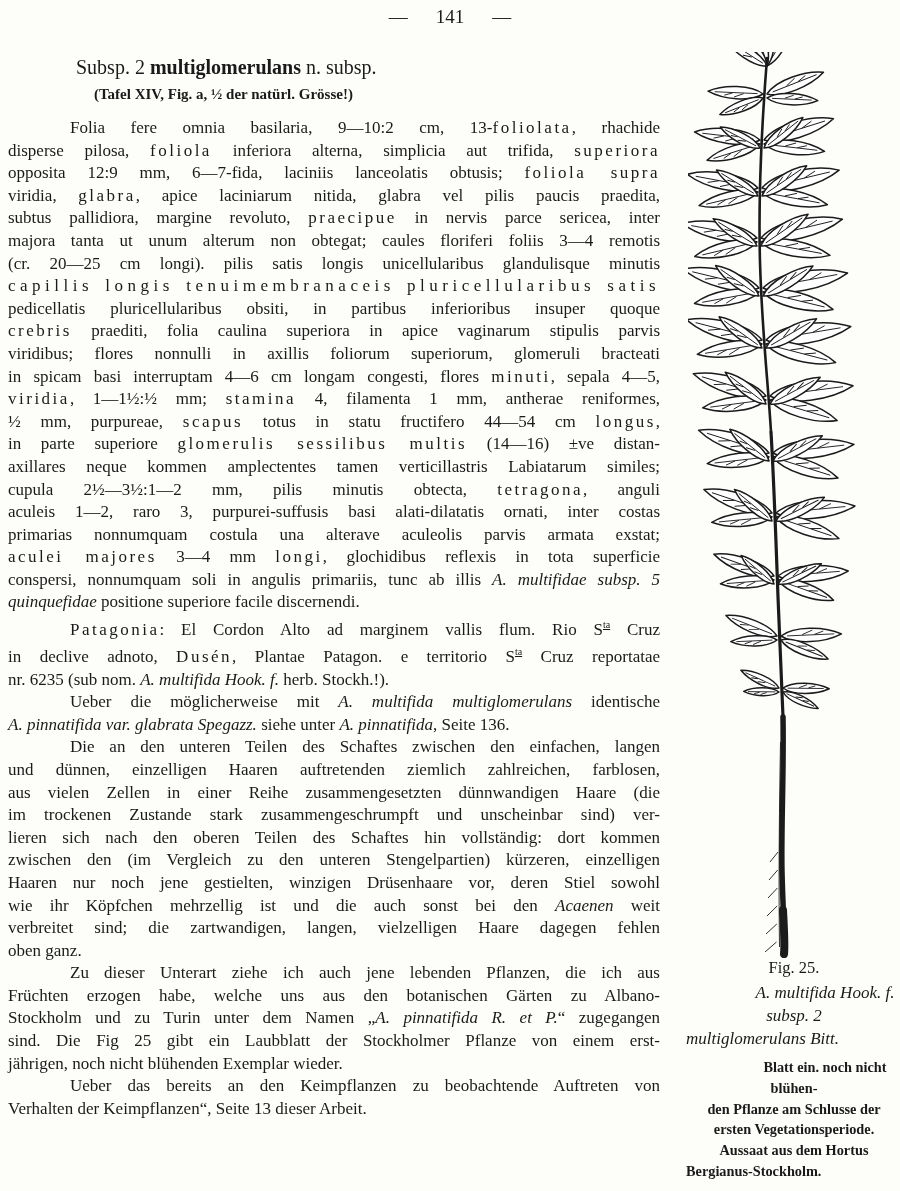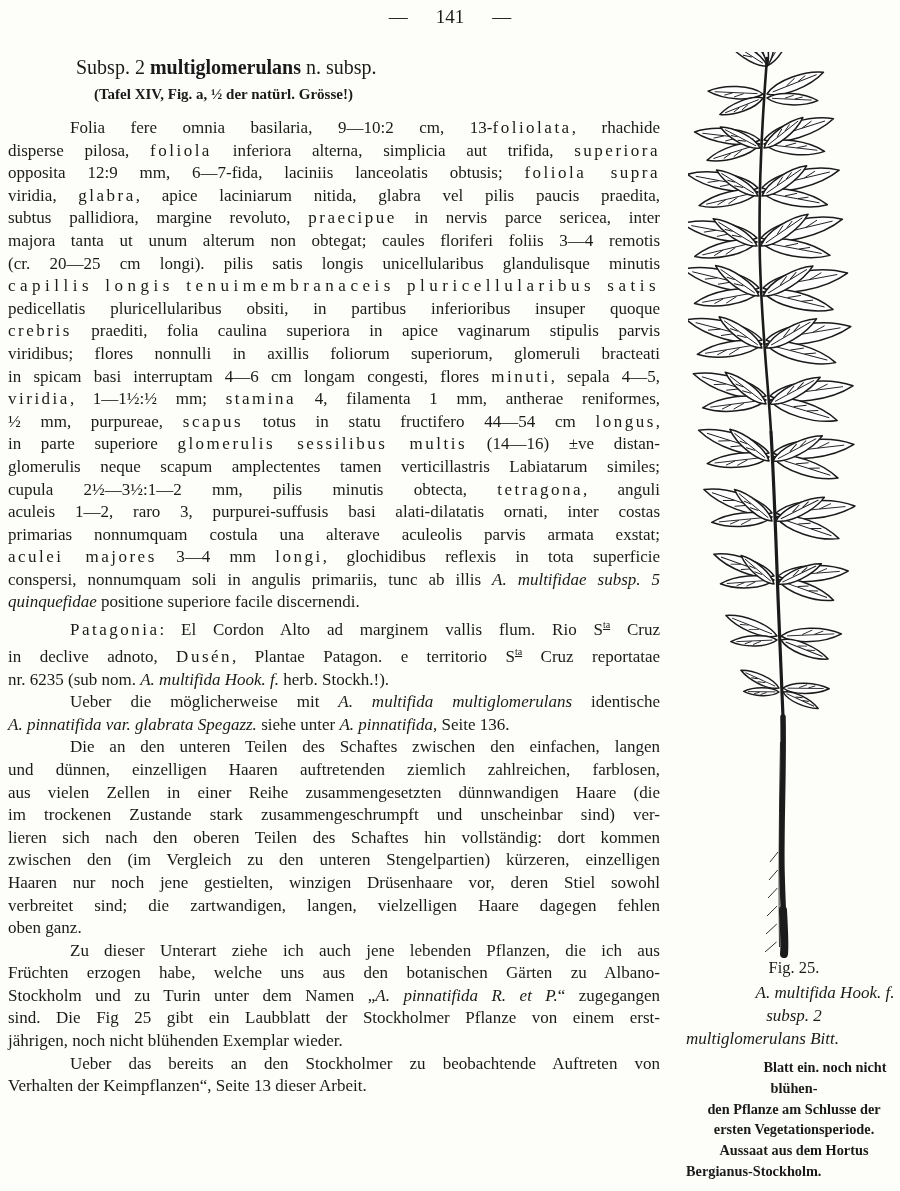--- a/index.html
+++ b/index.html
@@ -60,21 +60,21 @@
       <div class="line">majora tanta ut unum alterum non obtegat; caules floriferi foliis 3—4 remotis</div>
       <div class="line">(cr. 20—25 cm longi). pilis satis longis unicellularibus glandulisque minutis</div>
       <div class="line"><span class="sp2">capillis longis tenuimembranaceis pluricellularibus satis</span></div>
       <div class="line">pedicellatis pluricellularibus obsiti, in partibus inferioribus insuper quoque</div>
       <div class="line"><span class="sp">crebris</span> praediti, folia caulina superiora in apice vaginarum stipulis parvis</div>
       <div class="line">viridibus; flores nonnulli in axillis foliorum superiorum, glomeruli bracteati</div>
       <div class="line">in spicam basi interruptam 4—6 cm longam congesti, flores <span class="sp">minuti</span>, sepala 4—5,</div>
       <div class="line"><span class="sp">viridia</span>, 1—1½:½ mm; <span class="sp">stamina</span> 4, filamenta 1 mm, antherae reniformes,</div>
       <div class="line">½ mm, purpureae, <span class="sp">scapus</span> totus in statu fructifero 44—54 cm <span class="sp">longus</span>,</div>
       <div class="line">in parte superiore <span class="sp">glomerulis sessilibus multis</span> (14—16) ±ve distan-</div>
-      <div class="line">glomerulis neque scapum amplectentes tamen verticillastris Labiatarum similes;</div>
+      <div class="line">axillares neque kommen amplectentes tamen verticillastris Labiatarum similes;</div>
       <div class="line">cupula 2½—3½:1—2 mm, pilis minutis obtecta, <span class="sp">tetragona</span>, anguli</div>
       <div class="line">aculeis 1—2, raro 3, purpurei-suffusis basi alati-dilatatis ornati, inter costas</div>
       <div class="line">primarias nonnumquam costula una alterave aculeolis parvis armata exstat;</div>
       <div class="line"><span class="sp">aculei majores</span> 3—4 mm <span class="sp">longi</span>, glochidibus reflexis in tota superficie</div>
       <div class="line">conspersi, nonnumquam soli in angulis primariis, tunc ab illis <i>A. multifidae subsp. 5</i></div>
       <div class="line last"><i>quinquefidae</i> positione superiore facile discernendi.</div>
     </div>
   <div class="para">
       <div class="line"><span class="sp">Patagonia</span>: El Cordon Alto ad marginem vallis flum.  Rio S<sup class="u">ta</sup> Cruz</div>
       <div class="line">in declive adnoto, <span class="sp">Dusén</span>, Plantae Patagon. e territorio S<sup class="u">ta</sup> Cruz reportatae</div>
@@ -85,32 +85,33 @@
       <div class="line last"><i>A. pinnatifida var. glabrata Spegazz.</i> siehe unter <i>A. pinnatifida</i>, Seite 136.</div>
     </div>
   <div class="para">
       <div class="line">Die an den unteren Teilen des Schaftes zwischen den einfachen, langen</div>
       <div class="line">und dünnen, einzelligen Haaren auftretenden ziemlich zahlreichen, farblosen,</div>
       <div class="line">aus vielen Zellen in einer Reihe zusammengesetzten dünnwandigen Haare (die</div>
       <div class="line">im trockenen Zustande stark zusammengeschrumpft und unscheinbar sind) ver-</div>
       <div class="line">lieren sich nach den oberen Teilen des Schaftes hin vollständig: dort kommen</div>
       <div class="line">zwischen den (im Vergleich zu den unteren Stengelpartien) kürzeren, einzelligen</div>
       <div class="line">Haaren nur noch jene gestielten, winzigen Drüsenhaare vor, deren Stiel sowohl</div>
+      <div class="line">wie ihr Köpfchen mehrzellig ist und die auch sonst bei den <i>Acaenen</i> weit</div>
       <div class="line">verbreitet sind; die zartwandigen, langen, vielzelligen Haare dagegen fehlen</div>
       <div class="line last">oben ganz.</div>
     </div>
   <div class="para">
       <div class="line">Zu dieser Unterart ziehe ich auch jene lebenden Pflanzen, die ich aus</div>
       <div class="line">Früchten erzogen habe, welche uns aus den botanischen Gärten zu Albano-</div>
       <div class="line">Stockholm und zu Turin unter dem Namen „<i>A. pinnatifida R. et P.</i>“ zugegangen</div>
       <div class="line">sind.  Die Fig 25 gibt ein Laubblatt der Stockholmer Pflanze von einem erst-</div>
       <div class="line last">jährigen, noch nicht blühenden Exemplar wieder.</div>
     </div>
   <div class="para">
-      <div class="line">Ueber das bereits an den Stockholmer zu beobachtende Auftreten von</div>
+      <div class="line">Ueber das bereits an den Keimpflanzen zu beobachtende Auftreten von</div>
       <div class="line last">Verhalten der Keimpflanzen“, Seite 13 dieser Arbeit.</div>
     </div>
 </div>
 
 <div class="figure-area">
   <svg id="plant" width="212" height="908" viewBox="0 0 212 908">
       <g transform="translate(79 14) rotate(-58)">
         <path class="bl" d="M0 0 C 11 -8.25, 36 -7.5, 50 -0.8999999999999999 C 36 6.3, 11 7.5, 0 0 Z"></path>
         <path class="vn" d="M5 0 L44 -1"></path>
         <path class="vn" d="M17.5 -1 L26 -4.5"></path>

